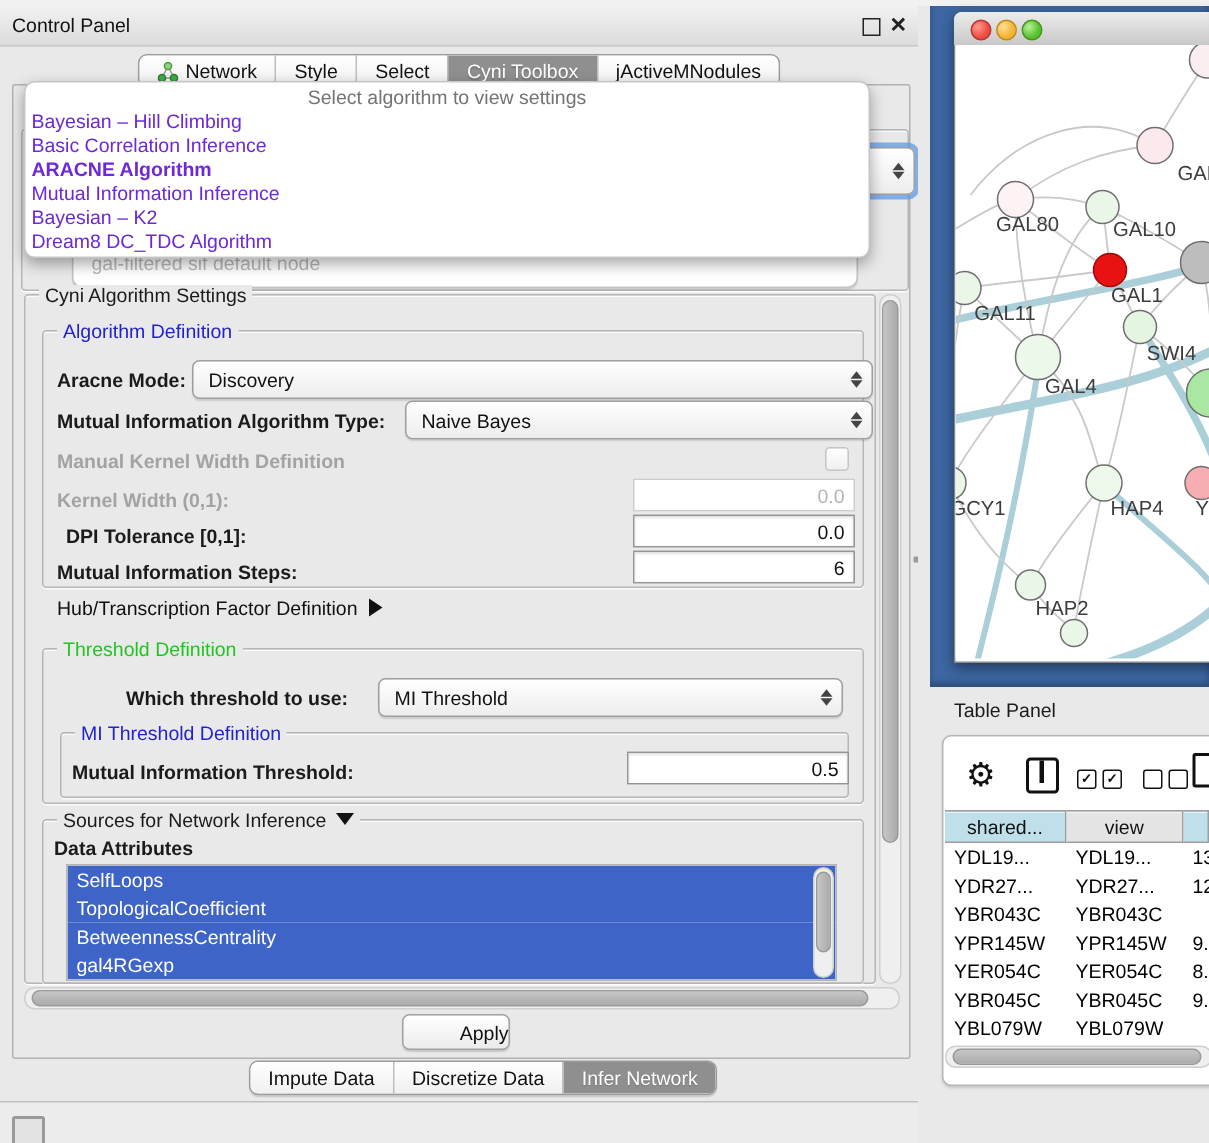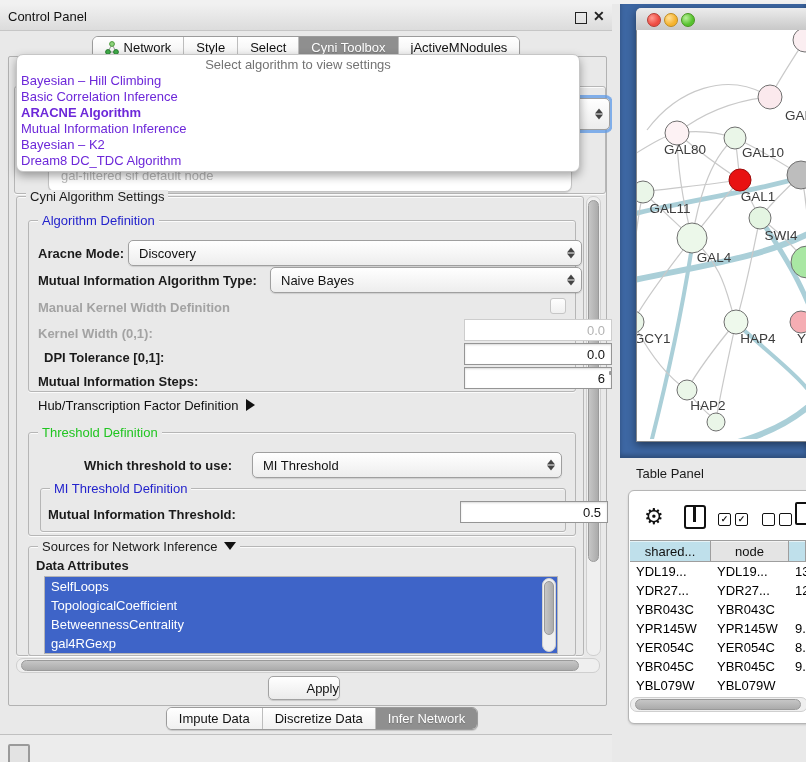--- a/index.html
+++ b/index.html
@@ -41,21 +41,21 @@
   .combo .stepper{position:absolute;right:6px;top:50%;transform:translateY(-50%);
     display:flex;flex-direction:column;gap:1px;}
   .combo .stepper i{display:block;width:0;height:0;border-left:4px solid transparent;border-right:4px solid transparent;}
   .combo .stepper i.up{border-bottom:5px solid #444;}
   .combo .stepper i.dn{border-top:5px solid #444;}
   .combo.focusring{box-shadow:0 0 0 3px rgba(92,153,232,.75);}
   .combo.dis{color:#b9b9b9;border-color:#c4c4c4;background:#fff;border-radius:7px;}
   
   .field{display:flex;align-items:center;justify-content:flex-end;background:#fff;
     border:1px solid #959595;font-size:13px;color:#111;padding:0 6px;
-    box-shadow:inset 0 1px 2px rgba(0,0,0,.15);margin-left:42px;}
+    box-shadow:inset 0 1px 2px rgba(0,0,0,.15);}
   .field.dis{border-color:#cdcdcd;color:#b3b3b3;box-shadow:none;}
   .checkbox{width:14px;height:14px;border:1px solid #c6c6c6;border-radius:3px;
     background:linear-gradient(#fefefe,#f0f0f0);}
   .tri-right{display:inline-block;width:0;height:0;border-top:6px solid transparent;
     border-bottom:6px solid transparent;border-left:9px solid #111;vertical-align:-1px;margin-left:8px;}
   .tri-down{display:inline-block;width:0;height:0;border-left:6px solid transparent;
     border-right:6px solid transparent;border-top:8px solid #111;vertical-align:1px;margin-left:6px;}
   
   #algo-popup{left:16px;top:54px;width:562px;height:116px;background:#fff;border:1px solid #c6c6c6;
     border-radius:7px;box-shadow:0 4px 10px rgba(0,0,0,.35);z-index:50;overflow:hidden;}
@@ -370,21 +370,21 @@
     <i></i>
   </div>
 <div class="abs chk" style="left:718px;top:513px;">✓</div>
 <div class="abs chk" style="left:735px;top:513px;">✓</div>
 <div class="abs chk" style="left:762px;top:513px;"></div>
 <div class="abs chk" style="left:779px;top:513px;"></div>
 <div class="abs doc-ico"></div>
 
 <div id="tbl-header" class="abs">
     <div class="th sel">shared...</div>
-    <div class="th plain">node</div>
+    <div class="th plain">view</div>
     <div class="th sel"></div>
   </div>
 <div id="tbl-rows" class="abs">
     <div class="tr">
       <div class="td">YDL19...</div>
       <div class="td">YDL19...</div>
       <div class="td">13</div>
     </div>
     <div class="tr">
       <div class="td">YDR27...</div>

